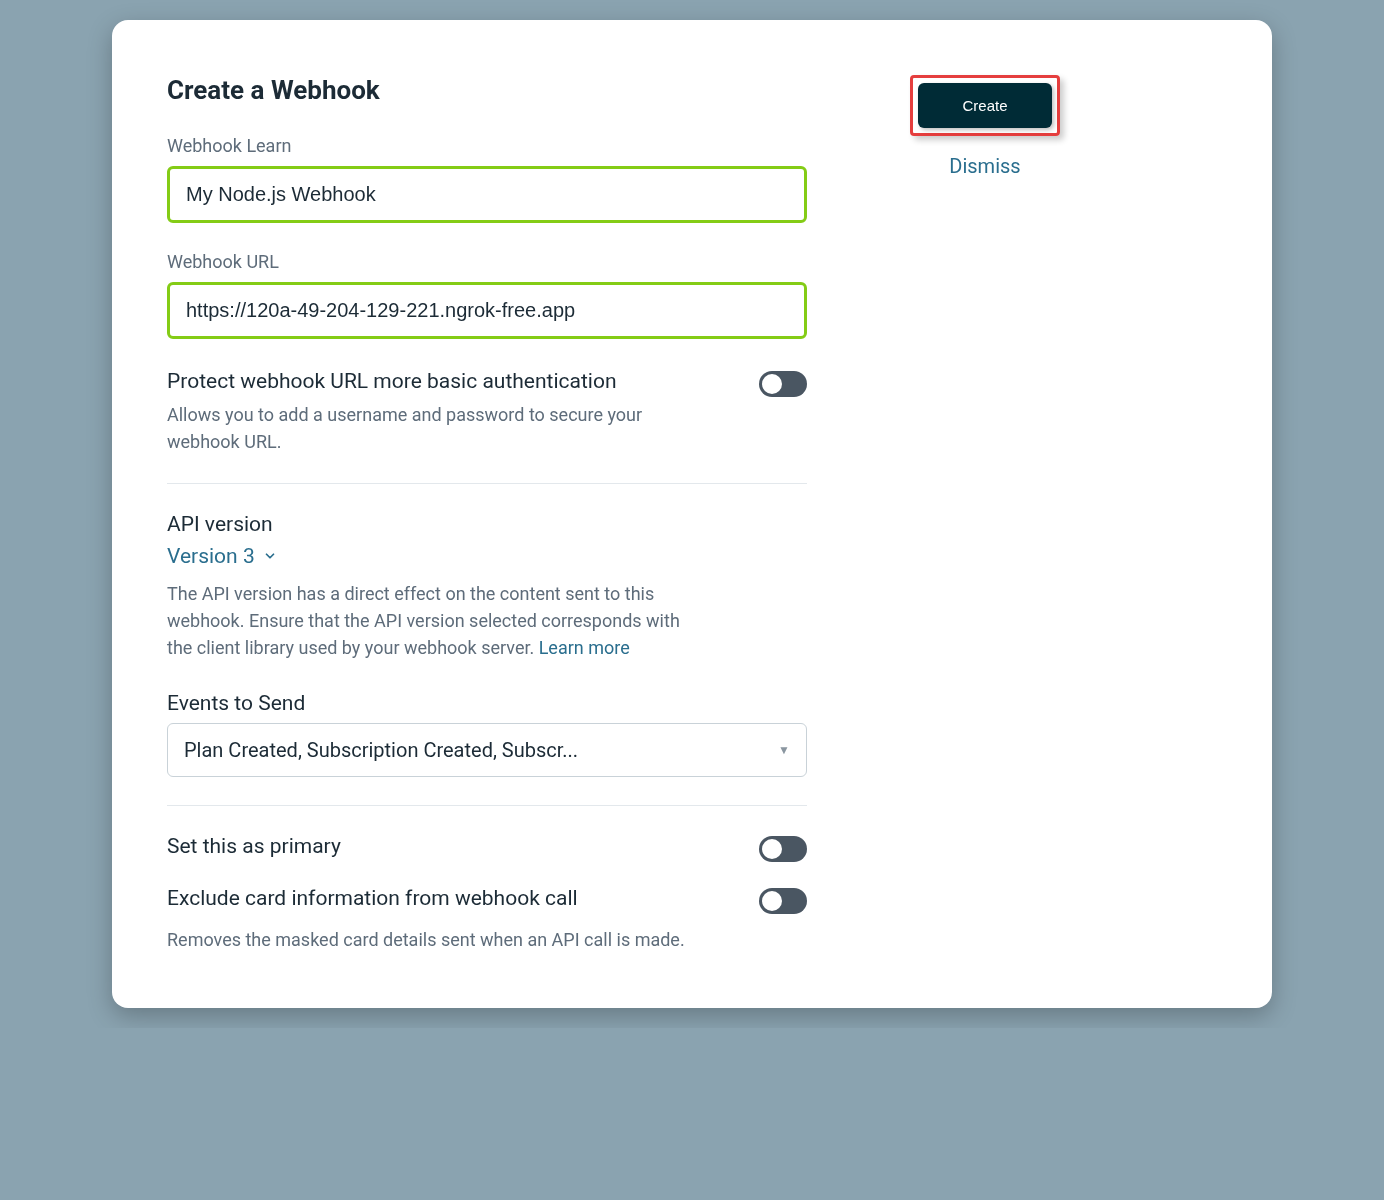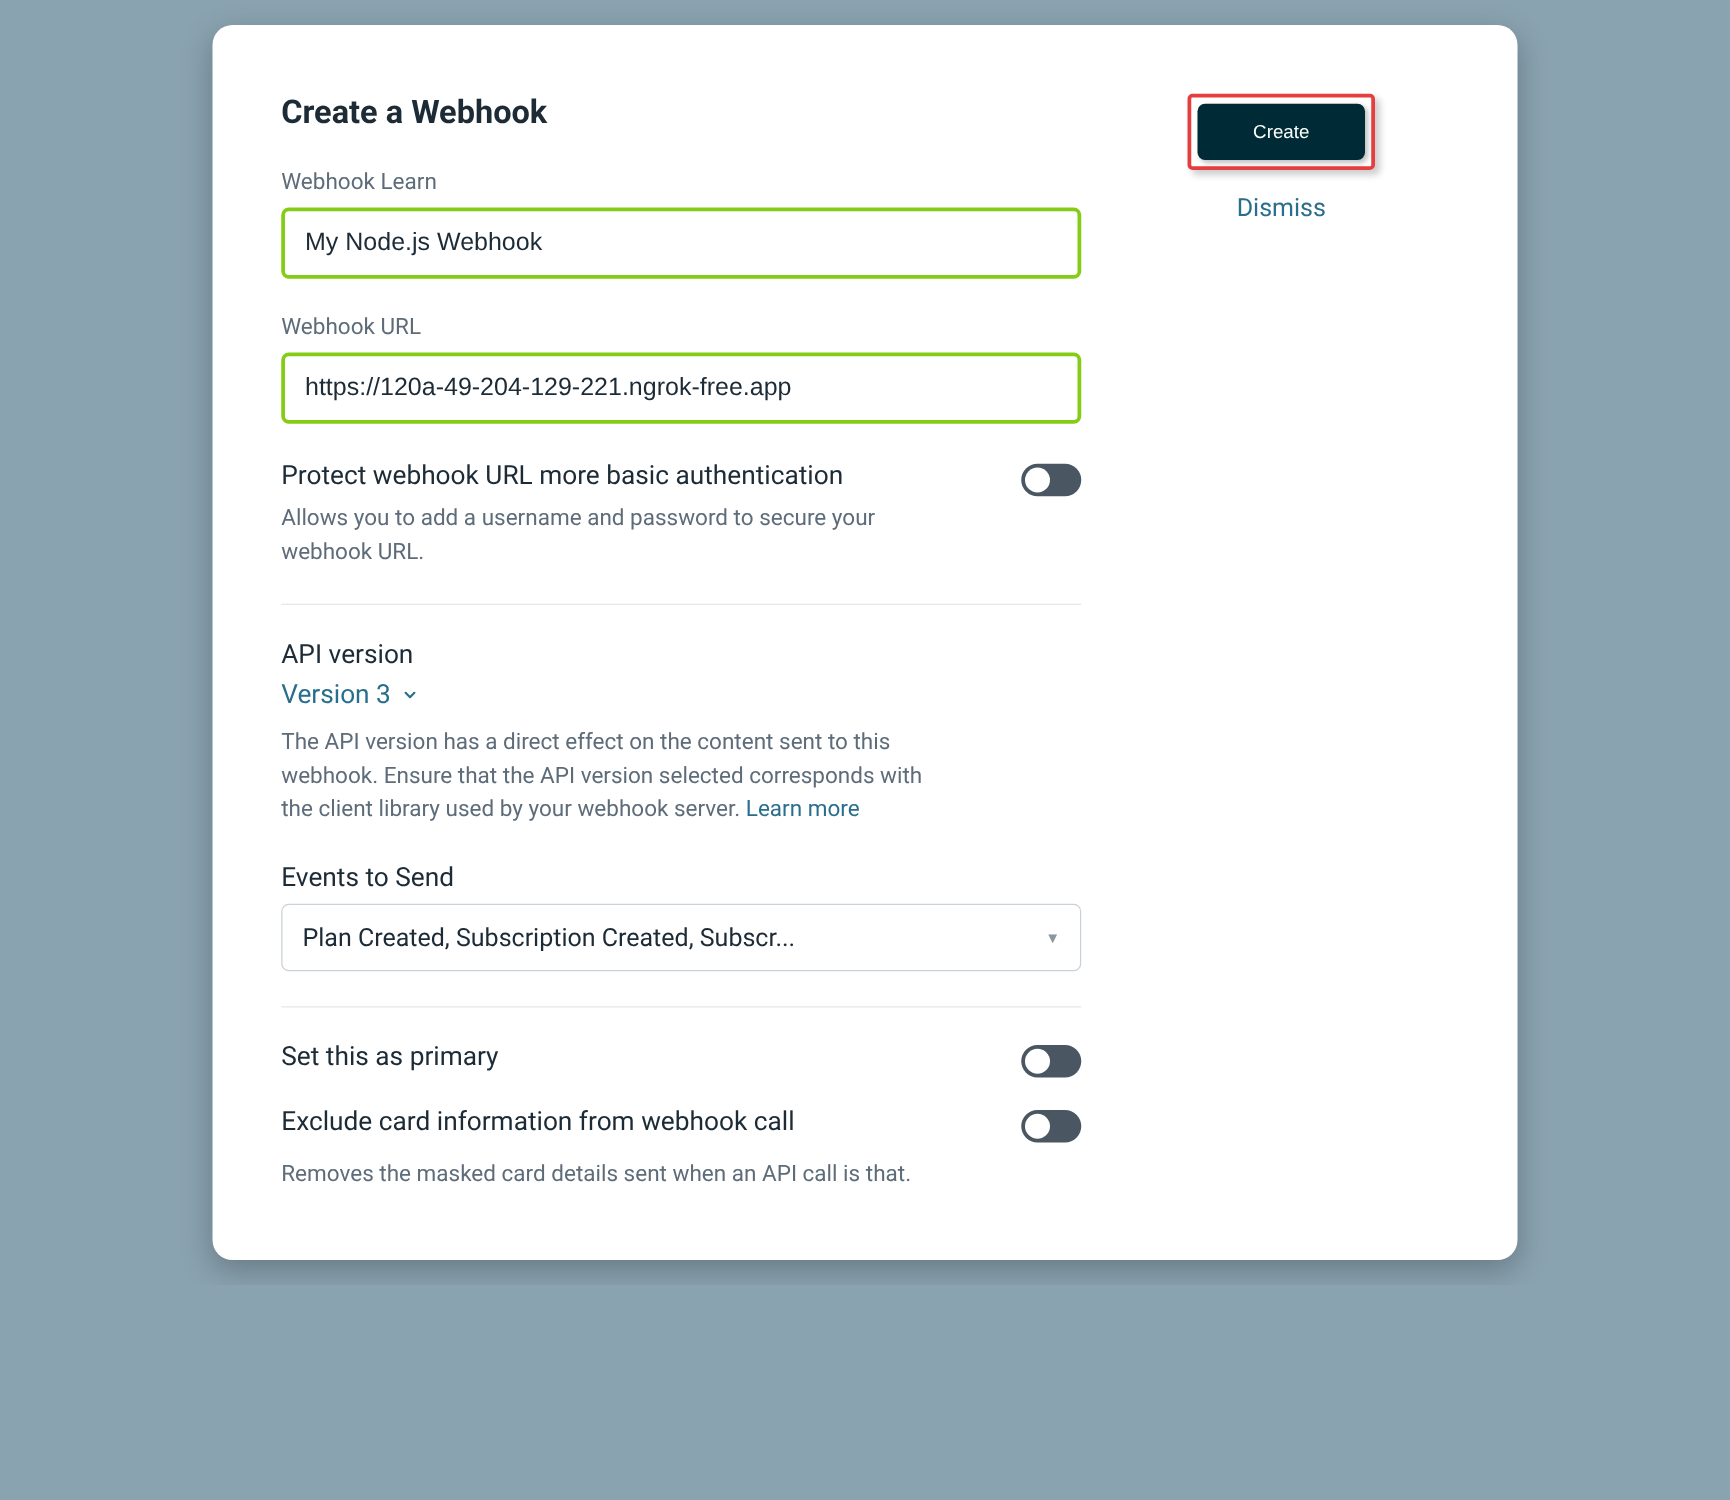--- a/index.html
+++ b/index.html
@@ -7,25 +7,25 @@
     font-family: -apple-system, BlinkMacSystemFont, "Segoe UI", Roboto, "Helvetica Neue", Arial, sans-serif;
     background: #8aa3b0;
     display: flex;
     justify-content: center;
     align-items: flex-start;
     padding: 20px;
   }
   .card {
     background: #fff;
     border-radius: 16px;
-    width: 1044px;
+    width: 1160px;
     padding: 55px 55px 55px 55px;
     box-shadow: 0 8px 24px rgba(0,0,0,0.25);
     display: flex;
-    gap: 60px;
+    gap: 78px;
     position: relative;
   }
   .main-col { flex: 1; max-width: 640px; }
   .side-col { width: 200px; display:flex; flex-direction:column; align-items:center; gap:18px; }
   h1.title {
     font-size: 26px;
     font-weight: 700;
     color: #1c2b36;
     margin-bottom: 30px;
   }
@@ -206,21 +206,21 @@
       </div>
     </div>
 
     <div class="toggle-block">
       <div class="toggle-row">
         <div class="section-title">Exclude card information from webhook call</div>
         <div class="toggle">
           <div class="knob"></div>
         </div>
       </div>
-      <div class="section-desc">Removes the masked card details sent when an API call is that.</div>
+      <div class="section-desc">Removes the masked card details sent when an API call is made.</div>
     </div>
 
   </div>
 
   <div class="side-col">
     <div class="create-hl">
       <button class="btn-create">Create</button>
     </div>
     <div class="link-dismiss">Dismiss</div>
   </div>

